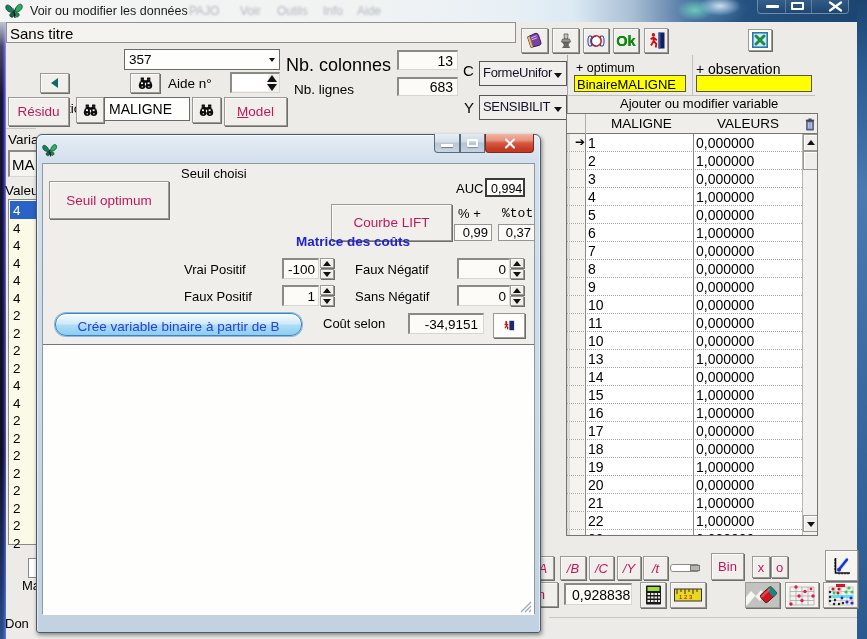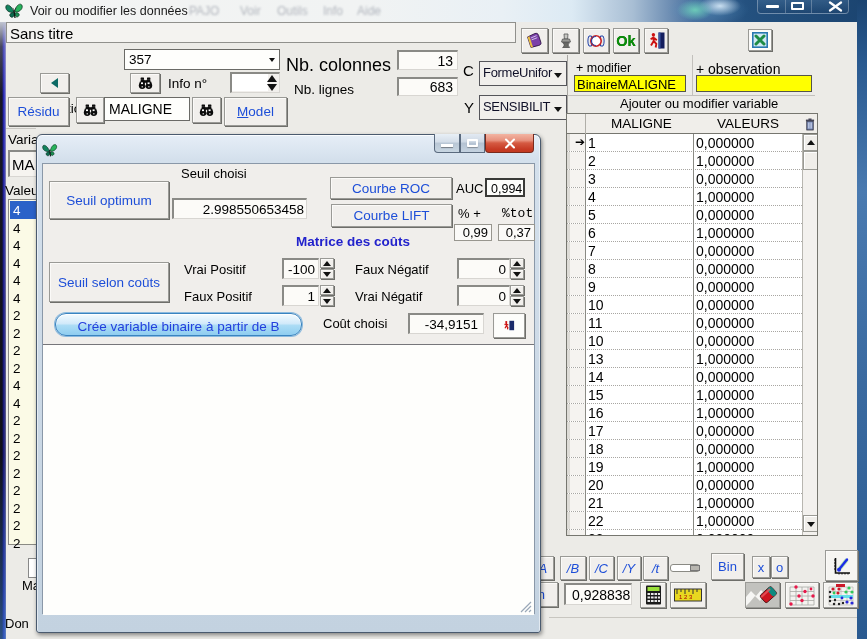--- a/index.html
+++ b/index.html
@@ -1,19 +1,19 @@
 <!DOCTYPE html>
 <html><head>
 <meta charset="utf-8">
 <style>
 html,body{margin:0;padding:0;}
 body{width:867px;height:639px;overflow:hidden;position:relative;font-family:"Liberation Sans",sans-serif;background:#ecebe7;}
 .abs{position:absolute;}
 .lbl{position:absolute;font-size:13px;color:#000;white-space:nowrap;}
-.btn{position:absolute;background:#f1efec;border:1px solid #9a9a96;box-shadow:1px 1px 0 #6e6e6a, inset 1px 1px 0 #fbfaf8;display:flex;align-items:center;justify-content:center;font-size:13px;color:#1d4ed8;box-sizing:border-box;}
+.btn{position:absolute;background:#f1efec;border:1px solid #9a9a96;box-shadow:1px 1px 0 #6e6e6a, inset 1px 1px 0 #fbfaf8;display:flex;align-items:center;justify-content:center;font-size:13px;color:#be185d;box-sizing:border-box;}
 .fieldin{position:absolute;background:#fcfbf8;border-top:2px solid #8a8a86;border-left:2px solid #8a8a86;border-right:1px solid #d8d6d2;border-bottom:1px solid #d8d6d2;box-sizing:border-box;font-size:14px;color:#000;}
 .wfield{position:absolute;background:#fefefc;border:1px solid #6a6a66;box-sizing:border-box;font-size:14px;color:#000;}
 </style>
 </head>
 <body>
 
 <div class="abs" style="left:0;top:0;width:867px;height:639px;background:#ecebe7;"></div>
 
 <div class="abs" id="titlebar" style="left:0;top:0;width:867px;height:22px;background:linear-gradient(to right,#f3f4f3 0%,#f1f3f3 42%,#e9f0f5 58%,#dceaf4 66%,#a8bed4 73%,#486f9e 80%,#24517f 86%,#1b4470 100%);overflow:hidden;">
   <div class="abs" style="left:640px;top:-6px;width:240px;height:34px;background:radial-gradient(ellipse 26px 15px at 55px 16px, rgba(110,205,185,0.95), rgba(110,205,185,0) 70%),radial-gradient(ellipse 30px 14px at 80px 12px, rgba(225,242,255,0.85), rgba(200,230,255,0) 70%),radial-gradient(ellipse 55px 20px at 68px 16px, rgba(80,140,185,0.55), rgba(70,130,180,0) 75%);"></div>
@@ -126,21 +126,21 @@
         <rect x="1.6" y="4.8" width="5.2" height="4"></rect>
         <rect x="8.2" y="4.8" width="5.2" height="4"></rect>
       </g>
       <rect x="3" y="5.4" width="2" height="1.7" fill="#fff"></rect>
       <rect x="9.6" y="5.4" width="2" height="1.7" fill="#fff"></rect>
       <rect x="3.6" y="9.2" width="1.3" height="1.2" fill="#fff" opacity="0.9"></rect>
       <rect x="10.2" y="9.2" width="1.3" height="1.2" fill="#fff" opacity="0.9"></rect>
       <rect x="6.9" y="6" width="1.2" height="2.4" fill="#f1efec"></rect>
     </svg>
   </div>
-<div class="lbl" style="left:168px;top:76px;font-size:13.5px;">Info n°</div>
+<div class="lbl" style="left:168px;top:76px;font-size:13.5px;">Aide n°</div>
 <div class="fieldin" style="left:230px;top:72px;width:50px;height:21px;background:#f1efec;">
   <div class="abs" style="left:0px;top:0px;width:36px;height:17px;background:#fff;"></div>
   <span style="position:absolute;right:2px;top:1px;width:0;height:0;border-left:5px solid transparent;border-right:5px solid transparent;border-bottom:7px solid #111;"></span>
   <span style="position:absolute;right:2px;bottom:1px;width:0;height:0;border-left:5px solid transparent;border-right:5px solid transparent;border-top:7px solid #111;"></span>
 </div>
 <div class="lbl" style="left:294px;top:82px;font-size:13.5px;">Nb. lignes</div>
 <div class="fieldin" style="left:397px;top:77px;width:61px;height:19px;">
     <span style="position:absolute;right:4px;top:0px;">683</span>
   </div>
 <div class="lbl" style="left:464px;top:99px;font-size:15px;">Y</div>
@@ -192,21 +192,21 @@
       <rect x="10.2" y="9.2" width="1.3" height="1.2" fill="#fff" opacity="0.9"></rect>
       <rect x="6.9" y="6" width="1.2" height="2.4" fill="#f1efec"></rect>
     </svg>
   </div>
 <div class="btn" style="left:224px;top:97px;width:63px;height:29px;font-size:13.5px;"><span style="text-decoration:underline;">M</span>odel</div>
 
 <div class="abs" style="left:567px;top:55px;width:1px;height:58px;background:#a8a6a2;"></div>
 <div class="abs" style="left:692px;top:55px;width:1px;height:40px;background:#c2c0bc;"></div>
 <div class="abs" style="left:568px;top:95px;width:247px;height:1px;background:#c2c0bc;"></div>
 
-<div class="lbl" style="left:576px;top:61px;font-size:12.5px;">+ modifier</div>
+<div class="lbl" style="left:576px;top:61px;font-size:12.5px;">+ optimum</div>
 <div class="lbl" style="left:696px;top:61px;font-size:14px;">+ observation</div>
 <div class="abs" style="left:574px;top:75px;width:112px;height:17px;background:#ffff00;border:1px solid #55554a;box-sizing:border-box;">
     <span style="position:absolute;left:2px;top:1px;font-size:13px;">BinaireMALIGNE</span>
   </div>
 <div class="abs" style="left:696px;top:75px;width:116px;height:17px;background:#ffff00;border:1px solid #55554a;box-sizing:border-box;"></div>
 <div class="lbl" style="left:620px;top:96px;font-size:13px;">Ajouter ou modifier variable</div>
 
 <div class="abs" id="table" style="left:566px;top:113px;width:252px;height:423px;background:#fff;border:1px solid #76766f;box-sizing:border-box;overflow:hidden;">
 
   <div class="abs" style="left:0;top:0;width:250px;height:20px;background:#f0eeea;border-bottom:1px solid #76766f;box-sizing:border-box;">
@@ -570,39 +570,34 @@
   <div class="abs" style="left:6px;top:29px;width:493px;height:451px;background:#f0eeeb;border:1px solid #8a98a8;box-sizing:border-box;">
 
     <div class="abs" style="left:0px;top:180px;width:491px;height:271px;background:#fefefc;border-top:1px solid #76767a;box-sizing:border-box;">
       <svg class="abs" style="right:2px;bottom:2px;" width="12" height="12" viewBox="0 0 12 12">
           <path d="M11 1 L1 11 M11 5 L5 11 M11 9 L9 11" stroke="#9aa8b8" stroke-width="1.2"></path>
         </svg>
     </div>
 
     <div class="btn" style="left:6px;top:17px;width:120px;height:38px;font-size:13.5px;">Seuil optimum</div>
     <div class="lbl" style="left:138px;top:2px;">Seuil choisi</div>
-    <div class="fieldin" style="left:129px;top:34px;width:135px;height:21px;">
-        <span style="position:absolute;right:2px;top:2px;font-size:13.5px;">2.998550653458</span>
-      </div>
-    <div class="btn" style="left:287px;top:13px;width:122px;height:22px;font-size:13.5px;">Courbe ROC</div>
-    <div class="btn" style="left:288px;top:40px;width:121px;height:23px;font-size:13.5px;">Courbe LIFT</div>
+    <div class="btn" style="left:288px;top:40px;width:121px;height:37px;font-size:13.5px;">Courbe LIFT</div>
     <div class="lbl" style="left:413px;top:17px;">AUC</div>
     <div class="abs" style="left:442px;top:14px;width:40px;height:19px;background:#fdfdfb;border:2px solid #3a3a38;box-sizing:border-box;">
         <span style="position:absolute;left:4px;top:2px;font-size:12.5px;">0,994</span>
       </div>
     <div class="lbl" style="left:415px;top:42px;">% +</div>
     <div class="lbl" style="left:459px;top:42px;font-family:Liberation Mono, monospace;">%tot</div>
     <div class="abs" style="left:411px;top:60px;width:38px;height:17px;background:#fbfaf8;border:1px solid #98968f;box-sizing:border-box;">
         <span style="position:absolute;right:3px;top:0px;font-size:13px;">0,99</span>
       </div>
     <div class="abs" style="left:455px;top:60px;width:37px;height:17px;background:#fbfaf8;border:1px solid #98968f;box-sizing:border-box;">
         <span style="position:absolute;right:3px;top:0px;font-size:13px;">0,37</span>
       </div>
     <div class="abs" style="left:253px;top:70px;font-size:13.5px;font-weight:bold;color:#2222cc;">Matrice des coûts</div>
-    <div class="btn" style="left:6px;top:98px;width:120px;height:40px;font-size:13.5px;">Seuil selon coûts</div>
     <div class="lbl" style="left:141px;top:98px;">Vrai Positif</div>
     <div class="fieldin" style="left:239px;top:94px;width:37px;height:21px;">
         <span style="position:absolute;right:3px;top:2px;font-size:13.5px;">-100</span>
       </div>
     <div class="abs" style="left:277px;top:94px;width:14px;height:21px;">
       <div class="btn" style="left:0;top:0;width:14px;height:10px;">
           <span style="width:0;height:0;border-left:4px solid transparent;border-right:4px solid transparent;border-bottom:5px solid #111;"></span>
         </div>
       <div class="btn" style="left:0;top:11px;width:14px;height:10px;">
           <span style="width:0;height:0;border-left:4px solid transparent;border-right:4px solid transparent;border-top:5px solid #111;"></span>
@@ -625,35 +620,35 @@
         <span style="position:absolute;right:3px;top:2px;font-size:13.5px;">1</span>
       </div>
     <div class="abs" style="left:277px;top:121px;width:14px;height:21px;">
       <div class="btn" style="left:0;top:0;width:14px;height:10px;">
           <span style="width:0;height:0;border-left:4px solid transparent;border-right:4px solid transparent;border-bottom:5px solid #111;"></span>
         </div>
       <div class="btn" style="left:0;top:11px;width:14px;height:10px;">
           <span style="width:0;height:0;border-left:4px solid transparent;border-right:4px solid transparent;border-top:5px solid #111;"></span>
         </div>
     </div>
-    <div class="lbl" style="left:312px;top:125px;">Vrai Négatif</div>
+    <div class="lbl" style="left:312px;top:125px;">Sans Négatif</div>
     <div class="fieldin" style="left:414px;top:121px;width:53px;height:21px;">
         <span style="position:absolute;right:3px;top:2px;font-size:13.5px;">0</span>
       </div>
     <div class="abs" style="left:467px;top:121px;width:14px;height:21px;">
       <div class="btn" style="left:0;top:0;width:14px;height:10px;">
           <span style="width:0;height:0;border-left:4px solid transparent;border-right:4px solid transparent;border-bottom:5px solid #111;"></span>
         </div>
       <div class="btn" style="left:0;top:11px;width:14px;height:10px;">
           <span style="width:0;height:0;border-left:4px solid transparent;border-right:4px solid transparent;border-top:5px solid #111;"></span>
         </div>
     </div>
 
     <div class="abs" style="left:12px;top:149px;width:247px;height:23px;border-radius:11px;background:linear-gradient(#f4fbfe 0%,#d2eafa 45%,#abdcf5 55%,#8fcdf0 100%);border:1px solid #3a84c0;box-shadow:0 0 0 1px #8cbade, inset 0 1px 1px #fff;box-sizing:border-box;text-align:center;"><span style="font-size:13.5px;color:#2440dd;position:relative;top:3px;">Crée variable binaire à partir de B</span></div>
-    <div class="lbl" style="left:280px;top:152px;">Coût choisi</div>
+    <div class="lbl" style="left:280px;top:152px;">Coût selon</div>
     <div class="fieldin" style="left:365px;top:149px;width:76px;height:21px;">
         <span style="position:absolute;right:5px;top:2px;font-size:13.5px;">-34,9151</span>
       </div>
     <div class="btn" style="left:450px;top:149px;width:32px;height:25px;background:#fdfdfb;">
         <svg width="12" height="11" viewBox="0 0 15 14">
           <rect x="8" y="1" width="6" height="12" fill="#1a2a6a"></rect>
           <g stroke="#cc1111" stroke-width="1.6" fill="none">
             <circle cx="4" cy="2.6" r="1.4" fill="#cc1111" stroke="none"></circle>
             <path d="M4 4 L4.2 7.5 L2.4 10.5 M4.2 7.5 L6 9.5 L5.6 12 M1.8 5.8 L4 4.8 L6.6 6.6"></path>
           </g>

